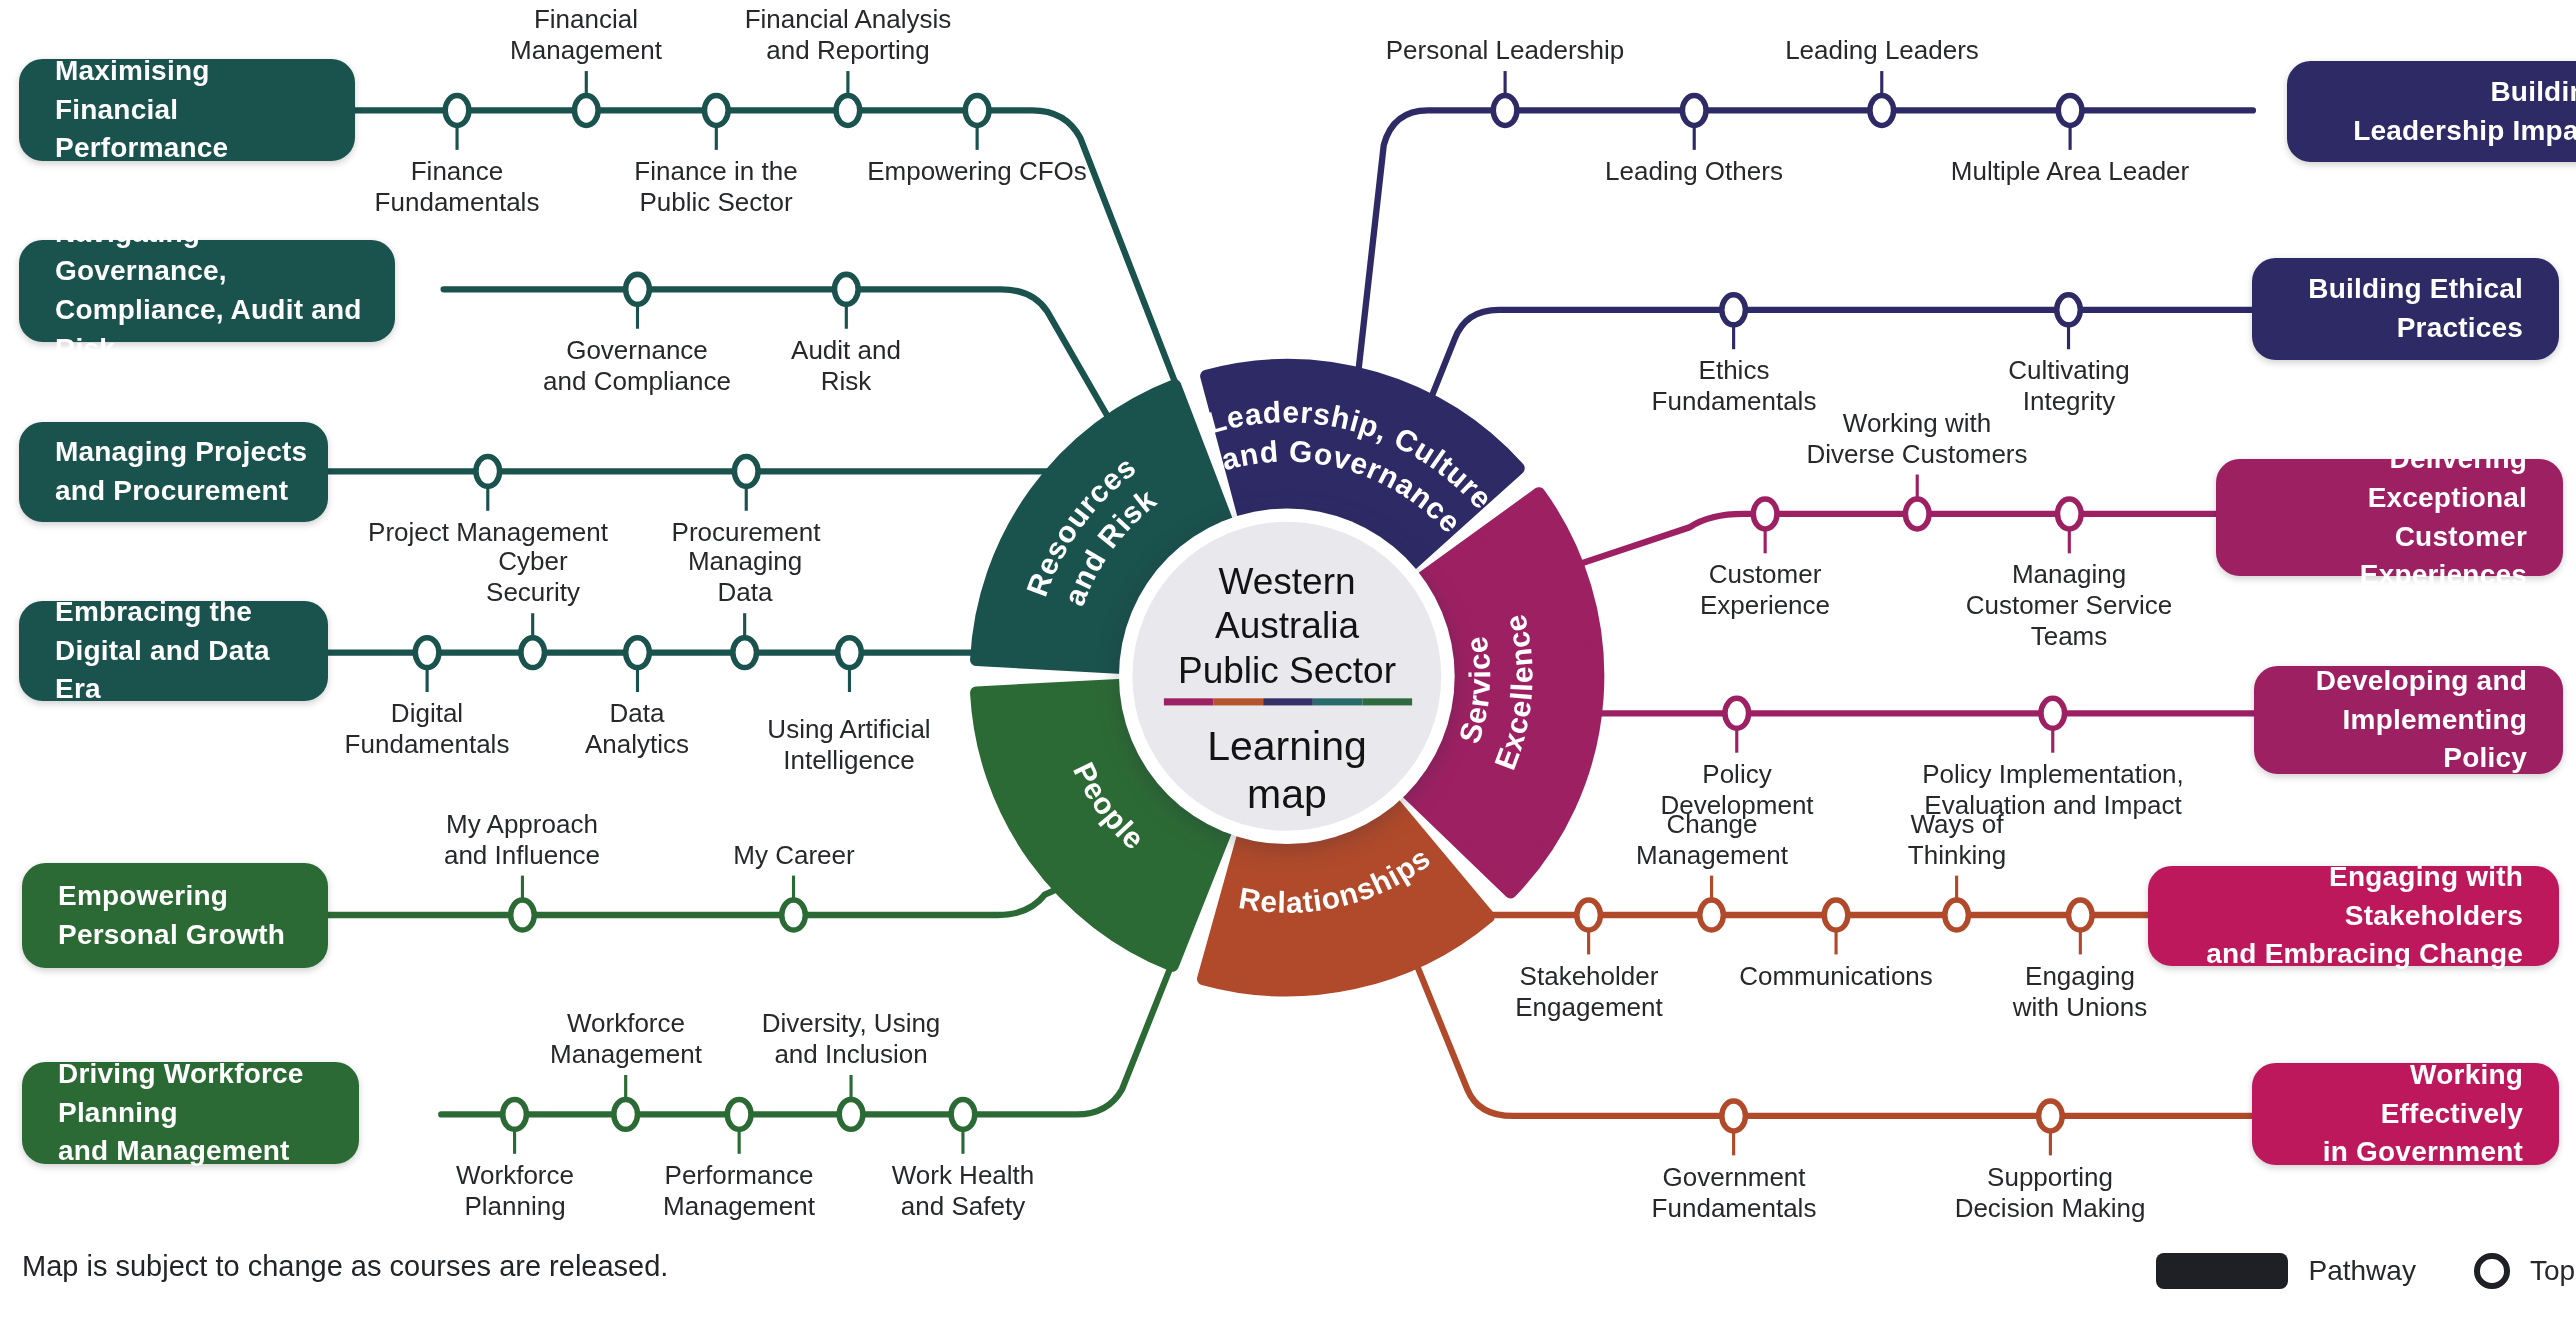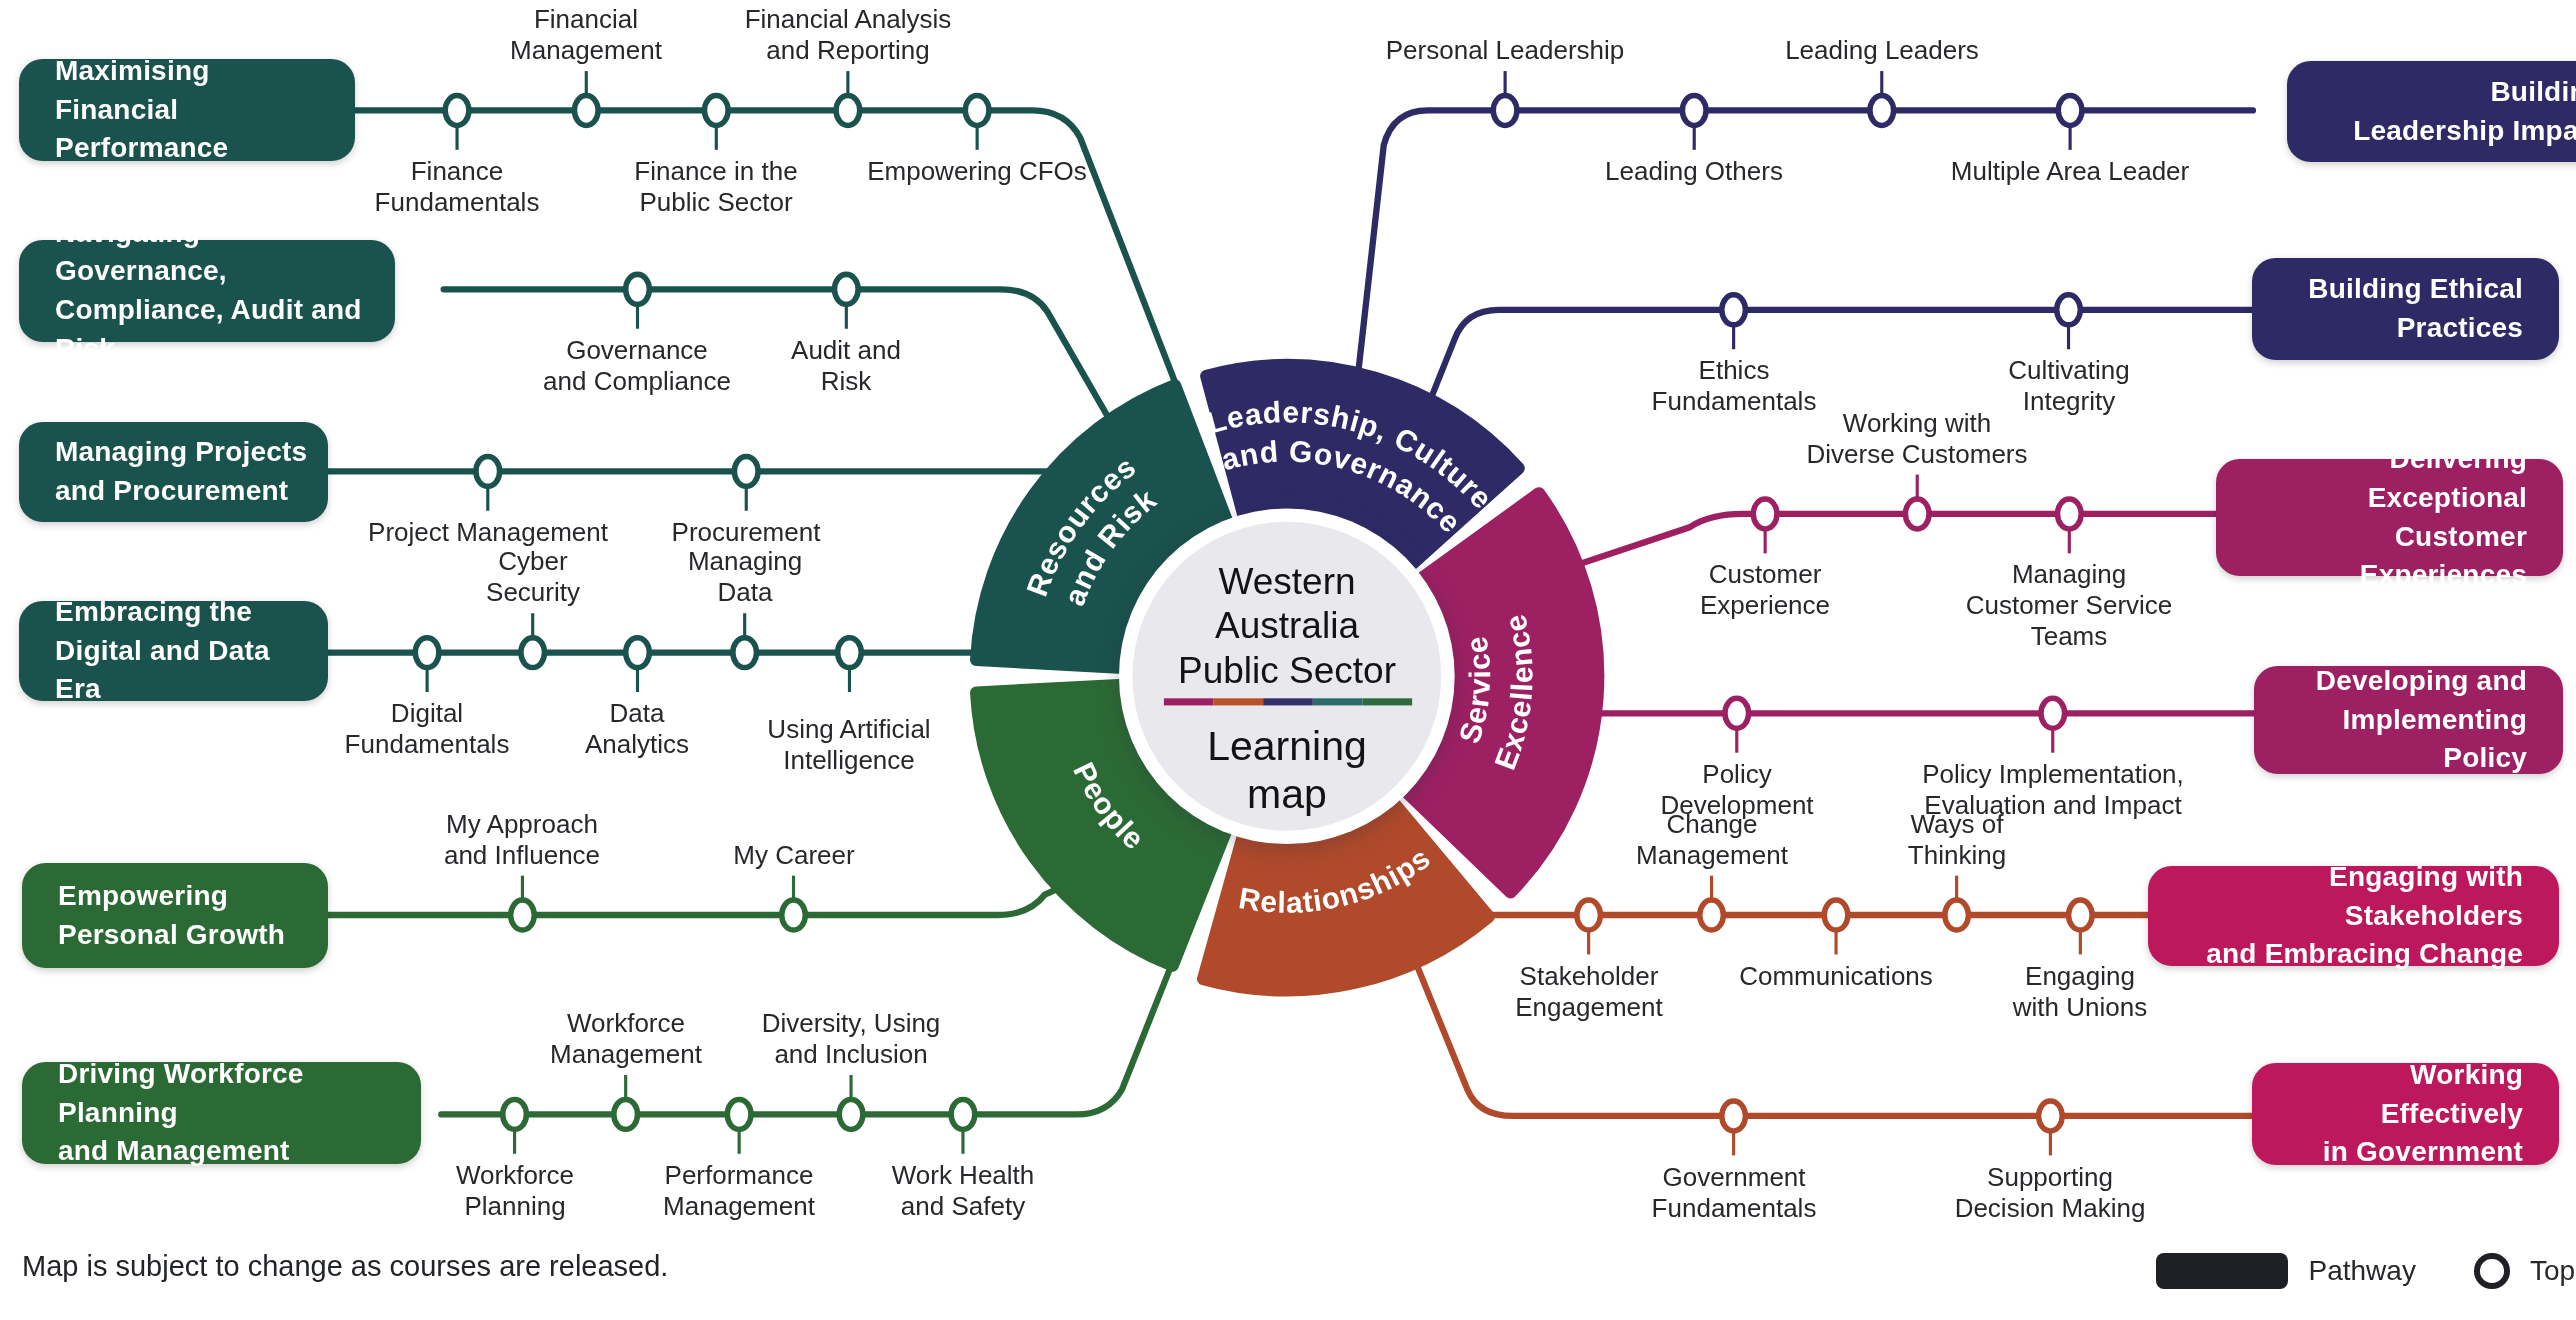--- a/index.html
+++ b/index.html
@@ -203,21 +203,21 @@
   <div class="box left bg-teal" style="left:19px;top:59px;width:336px;height:102px;">Maximising Financial
 Performance</div>
   <div class="box left bg-teal" style="left:19px;top:240px;width:376px;height:102px;">Navigating Governance,
 Compliance, Audit and Risk</div>
   <div class="box left bg-teal" style="left:19px;top:422px;width:309px;height:100px;">Managing Projects
 and Procurement</div>
   <div class="box left bg-teal" style="left:19px;top:601px;width:309px;height:100px;">Embracing the
 Digital and Data Era</div>
   <div class="box left bg-green" style="left:22px;top:863px;width:306px;height:105px;">Empowering
 Personal Growth</div>
-  <div class="box left bg-green" style="left:22px;top:1062px;width:399px;height:102px;">Driving Workforce Planning
+  <div class="box left bg-green" style="left:22px;top:1062px;width:337px;height:102px;">Driving Workforce Planning
 and Management</div>
   <div class="box right bg-navy" style="left:2252px;top:61px;width:353px;height:101px;margin-left:35px;">Building
 Leadership Impact</div>
   <div class="box right bg-navy" style="left:2252px;top:258px;width:307px;height:102px;">Building Ethical
 Practices</div>
   <div class="box right bg-magenta" style="left:2216px;top:459px;width:347px;height:117px;">Delivering Exceptional
 Customer Experiences</div>
   <div class="box right bg-magenta" style="left:2254px;top:666px;width:309px;height:108px;">Developing and
 Implementing Policy</div>
   <div class="box right bg-rust" style="left:2148px;top:866px;width:411px;height:100px;">Engaging with Stakeholders

